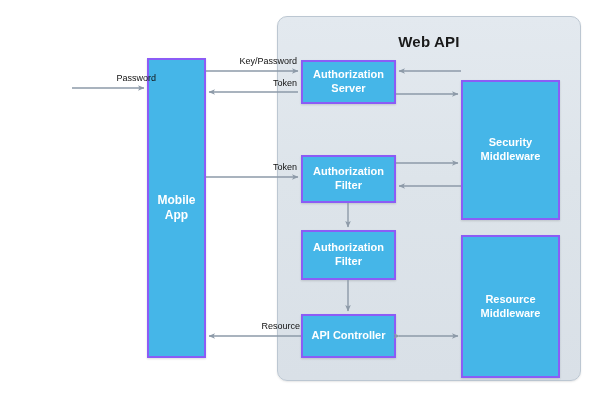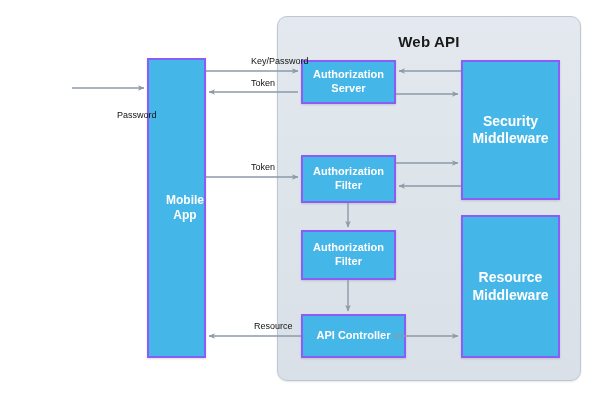--- a/index.html
+++ b/index.html
@@ -39,36 +39,35 @@
     font-size:11px;
     font-weight:bold;
     line-height:1.25;
     display:flex;
     align-items:center;
     justify-content:center;
     text-align:center;
     box-sizing:border-box;
     box-shadow:0 1px 2px rgba(0,0,0,.14);
   }
-  .box.big{font-size:14px;}
+  .box.big{font-size:11px;margin-top:20px;}
   .box.tall{font-size:12px;}
   .box .lbl{white-space:pre-line;display:block;}
 
   
   .conn{position:absolute;}
   .conn svg{display:block;overflow:visible;}
 
   
   .elabel{
     position:absolute;
     font-size:9px;
     color:#111111;
     white-space:nowrap;
-    text-align:left;
-    padding-left:44px;
+    text-align:right;
   }
 
   
   .actor{position:absolute;}
   .actor-caption{
     position:absolute;
     width:100%;
     text-align:center;
     font-size:9px;
     color:#222222;
@@ -77,41 +76,41 @@
 </head>
 <body>
 
 <div id="stage">
 
   <div class="panel" style="left:277px;top:16px;width:302px;height:363px;">
     <div class="panel-title">Web API</div>
   </div>
 
 
-  <div class="box tall" style="left:147px;top:58px;width:59px;height:300px;justify-content:flex-end;">
+  <div class="box tall" style="left:147px;top:58px;width:59px;height:300px;">
     <span class="lbl">Mobile
 App</span>
   </div>
 
   <div class="box" style="left:301px;top:60px;width:95px;height:44px;">
     <span class="lbl">Authorization
 Server</span>
   </div>
 
   <div class="box" style="left:301px;top:155px;width:95px;height:48px;">
     <span class="lbl">Authorization
 Filter</span>
   </div>
 
   <div class="box" style="left:301px;top:230px;width:95px;height:50px;">
     <span class="lbl">Authorization
 Filter</span>
   </div>
 
-  <div class="box" style="left:301px;top:314px;width:105px;height:44px;">
+  <div class="box" style="left:301px;top:314px;width:95px;height:44px;">
     <span class="lbl">API Controller</span>
   </div>
 
   <div class="box big" style="left:461px;top:60px;width:99px;height:140px;">
     <span class="lbl">Security
 Middleware</span>
   </div>
 
   <div class="box big" style="left:461px;top:215px;width:99px;height:143px;">
     <span class="lbl">Resource
@@ -150,21 +149,21 @@
 
         <line x1="348" y1="280" x2="348" y2="311" marker-end="url(#ar)"></line>
 
         <line x1="399" y1="336" x2="458" y2="336" marker-start="url(#al)" marker-end="url(#ar)"></line>
 
         <line x1="301" y1="336" x2="209" y2="336" marker-end="url(#ar)"></line>
       </g>
     </svg>
   </div>
 
-  <div class="elabel" style="left:73px;top:73px;width:70px;margin-top:37px;">Password</div>
+  <div class="elabel" style="left:86px;top:73px;width:70px;">Password</div>
 
   <div class="elabel" style="left:207px;top:56px;width:90px;">Key/Password</div>
 
   <div class="elabel" style="left:207px;top:78px;width:90px;">Token</div>
 
   <div class="elabel" style="left:207px;top:162px;width:90px;">Token</div>
 
   <div class="elabel" style="left:210px;top:321px;width:90px;">Resource</div>
 
 </div>

